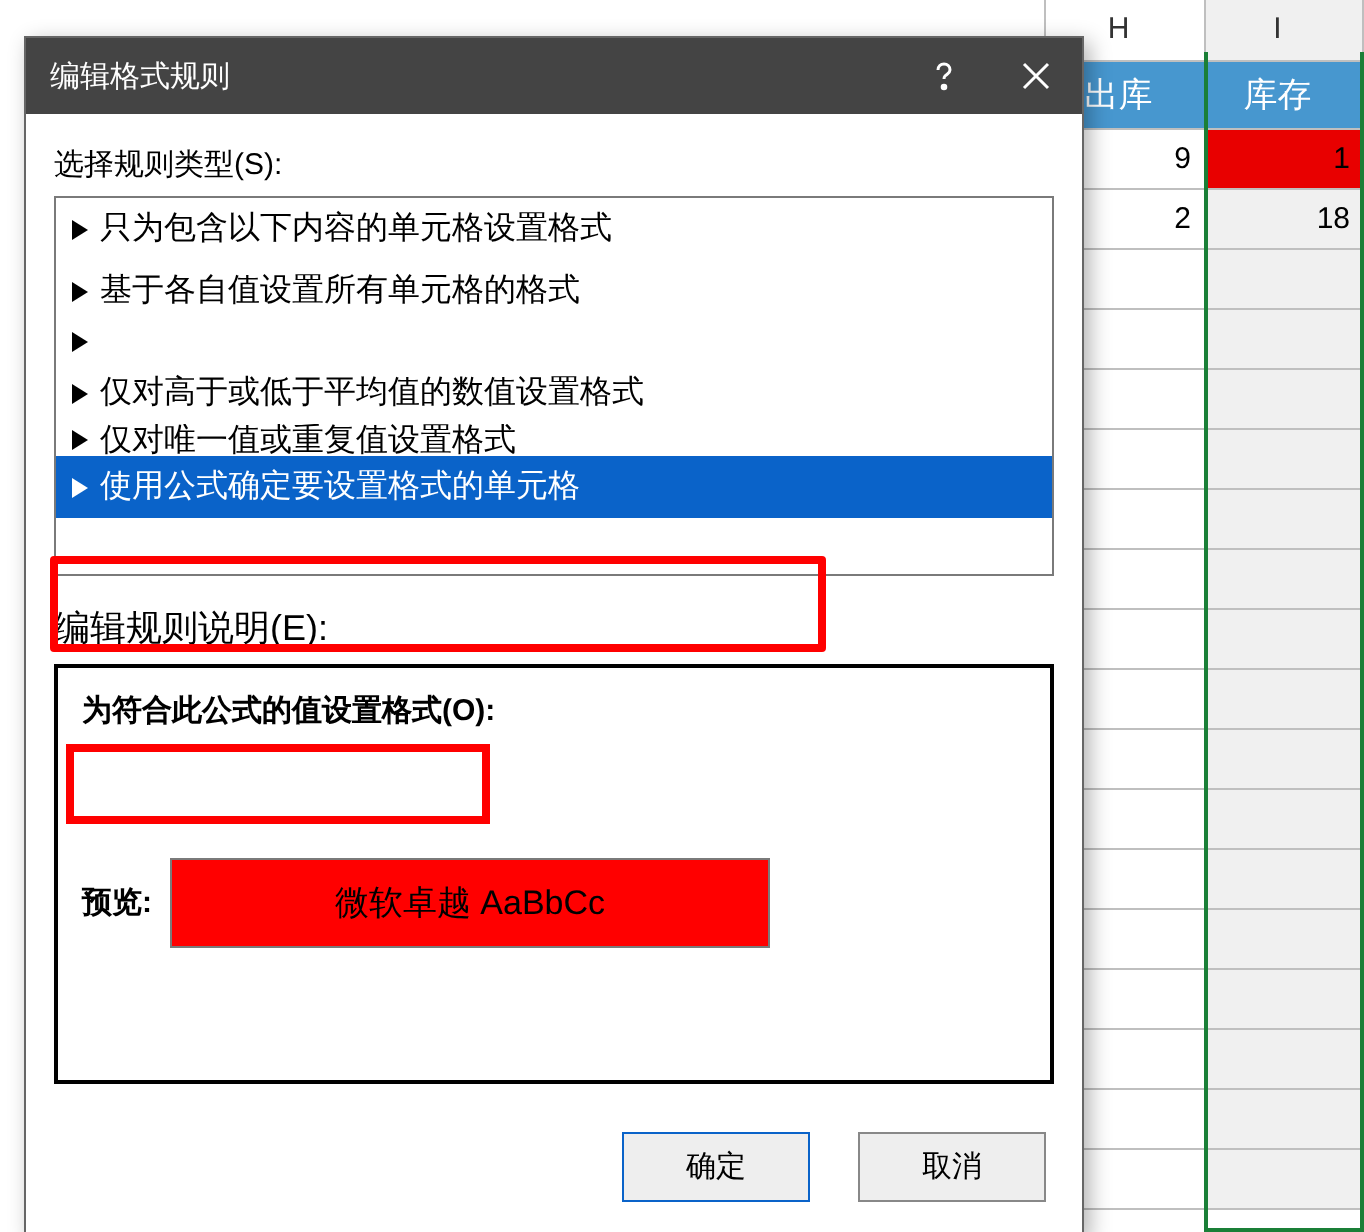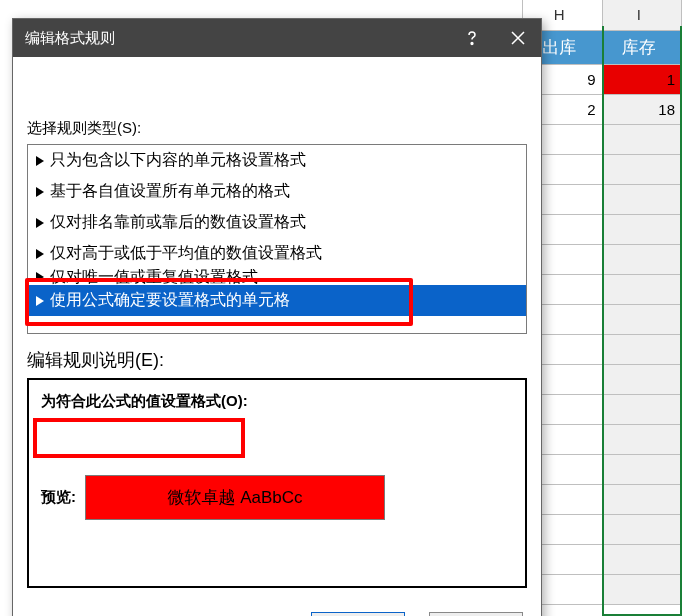--- a/index.html
+++ b/index.html
@@ -18,21 +18,21 @@
   .col-I-wrap { border: 2px solid #1a7f37; border-top: none; position: absolute; top: 26px; right: 0; width: 80px; height: 590px; pointer-events: none; }
 
   
   .dialog { position: absolute; top: 18px; left: 12px; width: 530px; background: #fff; border: 1px solid #666; box-shadow: 3px 3px 10px rgba(0,0,0,0.3); }
   .titlebar { background: #444; color: #fff; height: 38px; display: flex; align-items: center; padding-left: 12px; }
   .titlebar .title { flex: 1; font-size: 15px; }
   .titlebar .tbtn { width: 46px; height: 38px; display: flex; align-items: center; justify-content: center; color: #fff; cursor: pointer; }
   .titlebar .tbtn svg { width: 14px; height: 14px; stroke: #fff; stroke-width: 1.5; fill: none; }
   .titlebar .tbtn.help svg { width: 16px; height: 16px; }
 
-  .body { padding: 16px 14px 14px 14px; margin-top: 46px; }
+  .body { padding: 16px 14px 14px 14px; }
   .label { margin-bottom: 6px; font-size: 15px; }
 
   .rule-list { border: 1px solid #7a7a7a; background: #fff; height: 190px; overflow: hidden; position: relative; }
   .rule-item { padding: 5px 8px 5px 8px; font-size: 16px; white-space: nowrap; display: flex; align-items: center; }
   .rule-item .tri { display: inline-block; width: 0; height: 0; border-top: 5px solid transparent; border-bottom: 5px solid transparent; border-left: 8px solid #000; margin-right: 6px; }
   .rule-item.selected { background: #0a63c9; color: #fff; }
   .rule-item.selected .tri { border-left-color: #fff; }
   .rule-item.half { height: 16px; overflow: hidden; padding-top: 0; padding-bottom: 0; }
   .red-mark-1 { position: absolute; border: 4px solid #ff0000; left: 12px; top: 259px; width: 388px; height: 48px; z-index: 5; pointer-events: none; border-radius: 2px; }
 
@@ -45,21 +45,21 @@
   .range-btn { width: 26px; border-left: 1px solid #ccc; display: flex; align-items: center; justify-content: center; background: #f5f5f5; cursor: pointer; }
   .range-btn svg { width: 16px; height: 14px; }
   .red-mark-2 { position: absolute; border: 4px solid #ff0000; left: 4px; top: 38px; width: 212px; height: 40px; z-index: 5; pointer-events: none; }
 
   .preview-row { display: flex; align-items: center; margin-top: 64px; }
   .preview-label { font-weight: bold; font-size: 15px; width: 44px; }
   .preview-box { flex: 1; border: 1px solid #7a7a7a; background: #ff0000; color: #000; text-align: center; padding: 10px 4px; font-size: 17px; max-width: 300px; }
   .format-btn { border: 1px solid #888; background: #eee; padding: 7px 18px; font-size: 15px; cursor: pointer; }
 
   .dlg-buttons { display: flex; justify-content: flex-end; gap: 24px; padding: 10px 18px 16px 18px; }
-  .dlg-btn { border: 1px solid #888; background: #eee; padding: 7px 0; width: 94px; font-size: 19px; cursor: pointer; text-align: center; }
+  .dlg-btn { border: 1px solid #888; background: #eee; padding: 7px 0; width: 94px; font-size: 15px; cursor: pointer; text-align: center; }
   .dlg-btn.primary { border: 1.5px solid #0a63c9; }
 </style>
 </head>
 <body>
 
 <div class="sheet">
   <table>
     <tbody>
         <tr>
       <th>H</th>
@@ -171,21 +171,20 @@
       <div class="rule-item">
           <span class="tri"></span>
           <span>只为包含以下内容的单元格设置格式</span>
         </div>
       <div class="rule-item">
           <span class="tri"></span>
           <span>基于各自值设置所有单元格的格式</span>
         </div>
       <div class="rule-item">
           <span class="tri"></span>
-          <span>仅对排名靠前或靠后的数值设置格式</span>
         </div>
       <div class="rule-item">
           <span class="tri"></span>
           <span>仅对高于或低于平均值的数值设置格式</span>
         </div>
       <div class="rule-item half">
           <span class="tri"></span>
           <span>仅对唯一值或重复值设置格式</span>
         </div>
       <div class="rule-item selected">

